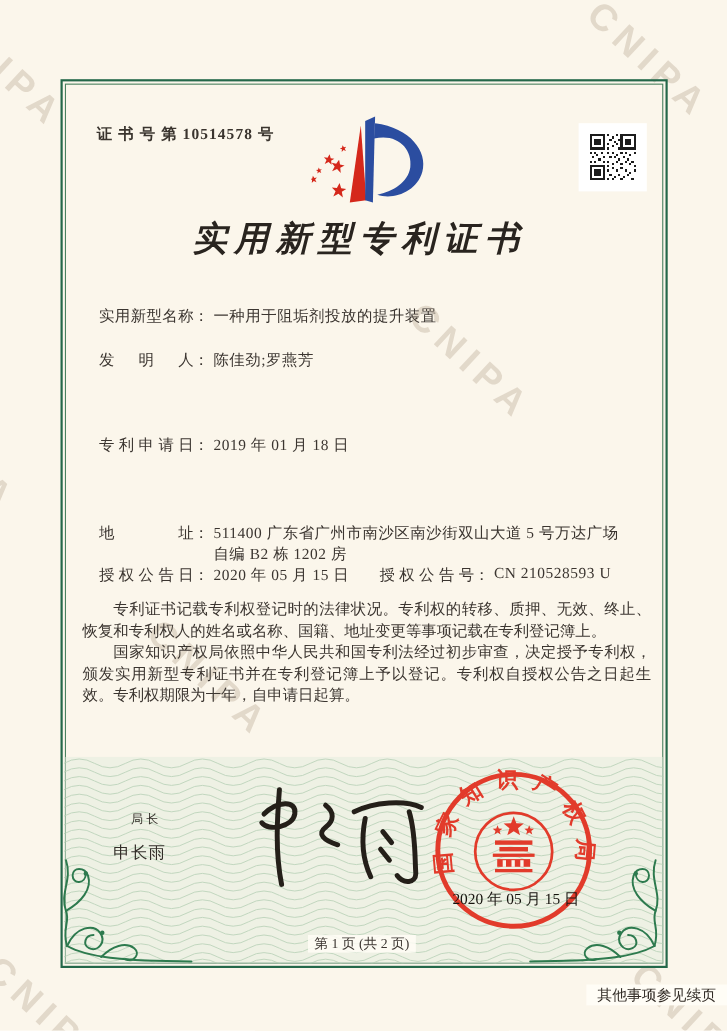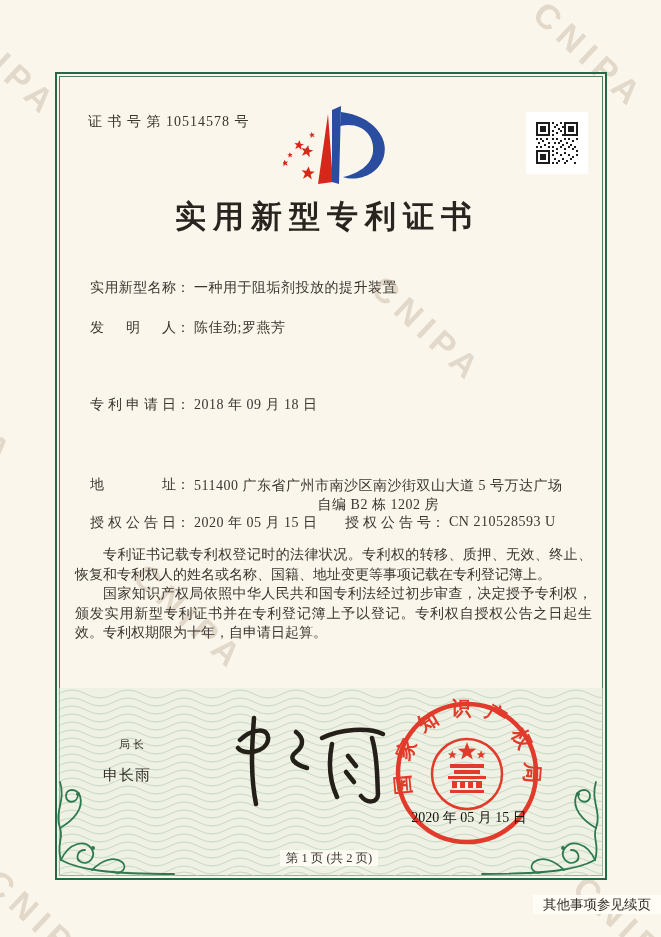--- a/index.html
+++ b/index.html
@@ -5,32 +5,32 @@
   html,body{margin:0;padding:0;}
   .page{position:relative;width:661px;height:937px;background:#fbf6eb;overflow:hidden;
         font-family:"Liberation Serif","DejaVu Serif",serif;color:#3b3530;}
   
   .wm{position:absolute;font-family:"Liberation Sans","DejaVu Sans",sans-serif;font-weight:700;
       font-size:34px;letter-spacing:7px;color:rgba(170,150,126,.30);transform:rotate(43deg);
       transform-origin:0 0;white-space:nowrap;z-index:0;}
   
   .frame{position:absolute;left:55px;top:72px;width:548px;height:804px;border:2px solid #24684a;z-index:1;}
   .frame-inner{position:absolute;inset:2px;border:1px solid #49815f;}
-  .cert-no{position:absolute;left:88px;top:113px;font-size:14px;letter-spacing:1px;color:#3a342e;z-index:2;}
+  .cert-no{position:absolute;left:88px;top:113px;font-size:14px;letter-spacing:1px;color:#3a342e;z-index:2;font-weight:bold;}
   .logo{position:absolute;left:283px;top:104px;z-index:2;}
   .qr-box{position:absolute;left:526px;top:112px;width:62px;height:62px;background:#ffffff;
           display:flex;align-items:center;justify-content:center;z-index:2;}
   .title{position:absolute;left:55px;top:196px;width:544px;text-align:center;font-size:31px;
-         font-weight:700;letter-spacing:7px;color:#29241f;z-index:2;}
+         font-weight:700;letter-spacing:7px;color:#29241f;z-index:2;font-style:italic;}
   
   .row{position:absolute;left:90px;font-size:14px;z-index:2;white-space:nowrap;}
   .lbl{display:inline-block;width:86px;vertical-align:top;text-align:justify;text-align-last:justify;}
   .colon{display:inline-block;vertical-align:top;}
   .val{display:inline-block;vertical-align:top;margin-left:4px;letter-spacing:.5px;}
-  .val-pre{white-space:pre-line;line-height:19px;max-width:380px;text-align:center;}
+  .val-pre{white-space:pre-line;line-height:19px;max-width:380px;}
   .pair2{position:absolute;left:255px;top:0;}
   
   .paras{position:absolute;left:75px;top:545px;width:517px;z-index:2;font-size:14px;
          line-height:19.6px;text-align:justify;}
   .paras p{margin:0;text-indent:2em;}
   
   .band{position:absolute;left:58px;top:688px;width:545px;height:188px;z-index:1;}
   .orn{position:absolute;z-index:2;}
   .gov-title{position:absolute;left:119px;top:737px;font-size:11px;letter-spacing:3px;color:#322d28;z-index:3;}
   .gov-name{position:absolute;left:103px;top:766px;font-size:15px;letter-spacing:1px;color:#322d28;z-index:3;}
@@ -104,21 +104,21 @@
 
   <div class="title">实用新型专利证书</div>
 
   <div class="row" style="top:279px">
     <span class="lbl">实用新型名称</span><span class="colon">：</span><span class="val">一种用于阻垢剂投放的提升装置</span>
   </div>
   <div class="row" style="top:319px">
     <span class="lbl">发明人</span><span class="colon">：</span><span class="val">陈佳劲;罗燕芳</span>
   </div>
   <div class="row" style="top:396px">
-    <span class="lbl">专利申请日</span><span class="colon">：</span><span class="val">2018 年 09 月 18 日</span>
+    <span class="lbl">专利申请日</span><span class="colon">：</span><span class="val">2019 年 01 月 18 日</span>
   </div>
   <div class="row" style="top:476px">
     <span class="lbl">地址</span><span class="colon">：</span><span class="val val-pre">511400 广东省广州市南沙区南沙街双山大道 5 号万达广场
 自编 B2 栋 1202 房</span>
   </div>
   <div class="row" style="top:514px">
     <span class="lbl">授权公告日</span><span class="colon">：</span><span class="val">2020 年 05 月 15 日</span>
     <span class="pair2">
       <span class="lbl">授权公告号</span><span class="colon">：</span><span class="val">CN 210528593 U</span>
     </span>

